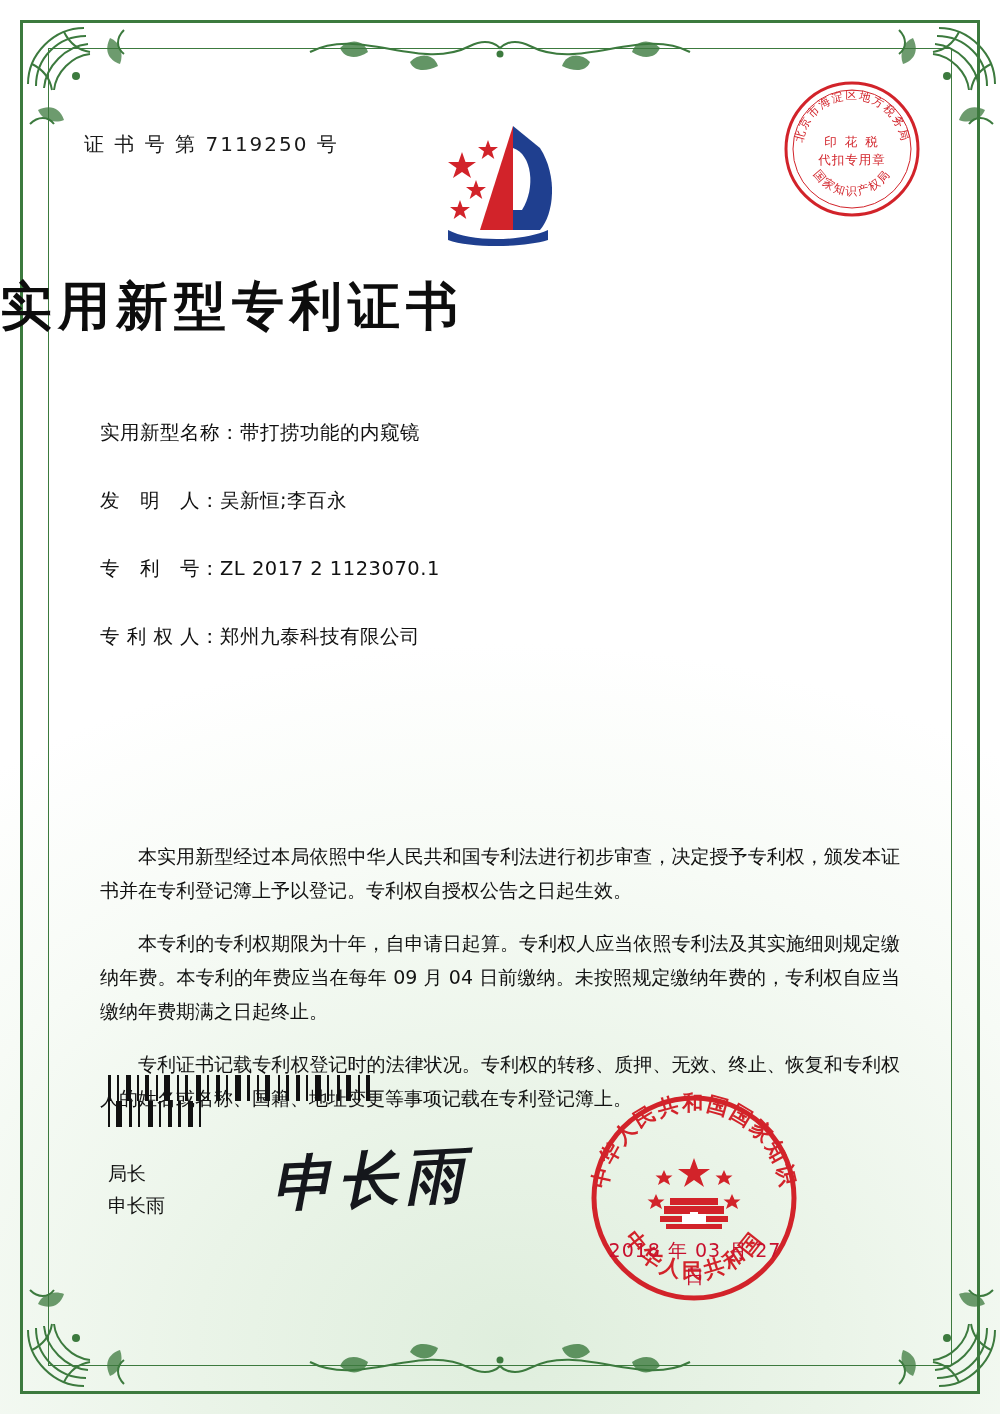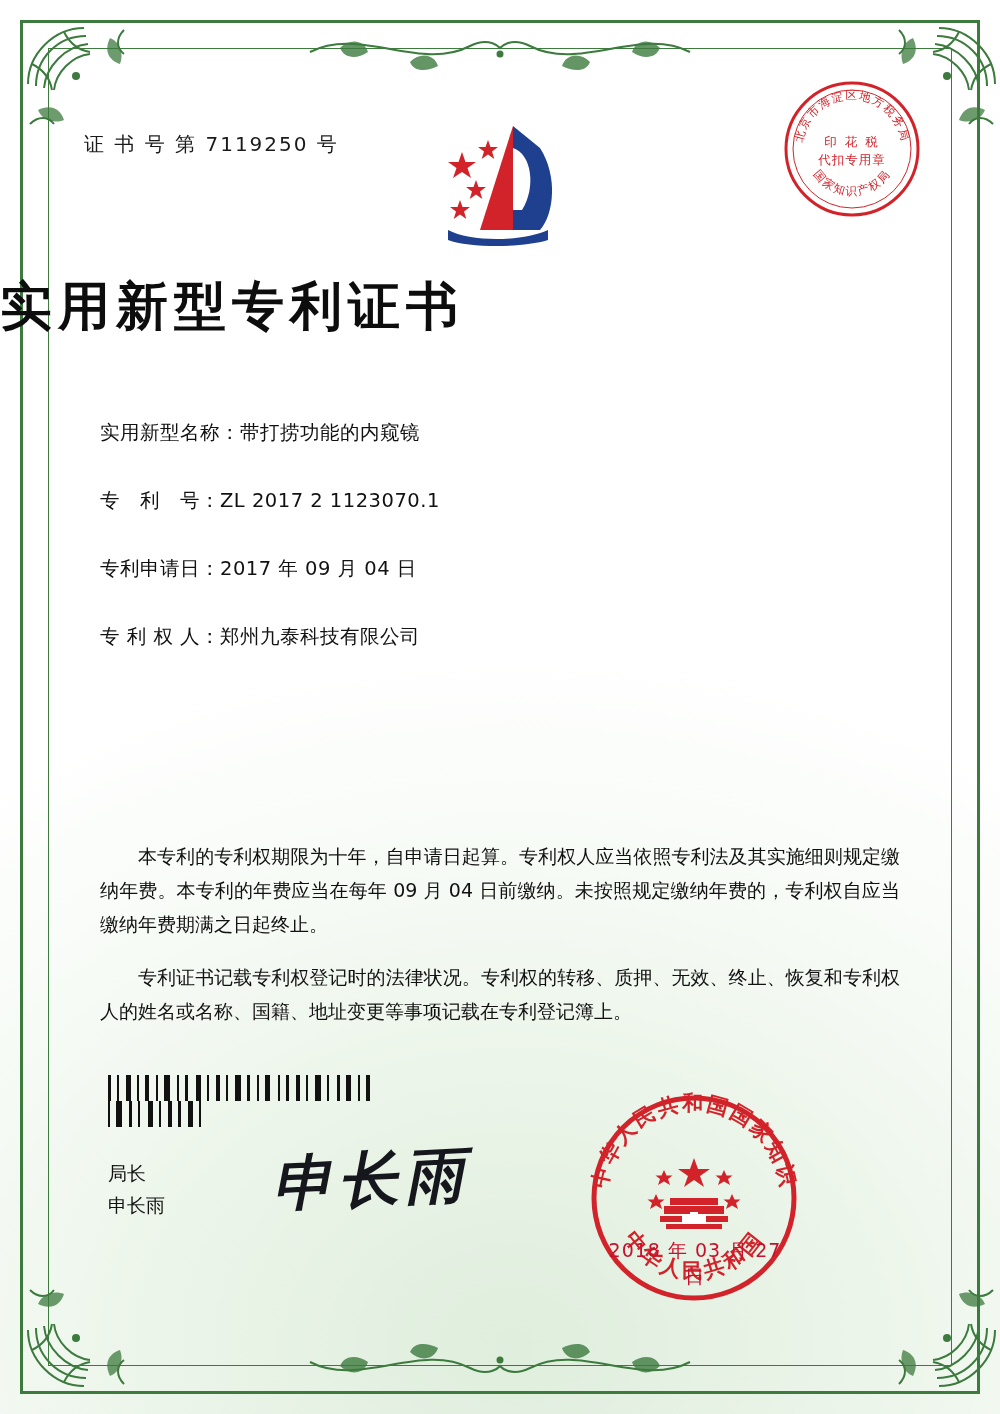--- a/index.html
+++ b/index.html
@@ -323,31 +323,32 @@
     <text x="71" y="86" text-anchor="middle" font-family="DejaVu Sans, sans-serif" font-size="12.5" fill="#d2232a" letter-spacing="1">代扣专用章</text>
   </svg>
 
   <div class="title">实用新型专利证书</div>
 
   <div class="fields">
     <div class="field">
       <span class="lbl">实用新型名称：</span><span class="val">带打捞功能的内窥镜</span>
     </div>
     <div class="field">
-      <span class="lbl">专　利　号：</span><span class="val">ZL 2017 2 1123070.1</span>
+      <span class="lbl">发　明　人：</span><span class="val">吴新恒;李百永</span>
     </div>
     <div class="field">
-      <span class="lbl">专利申请日：</span><span class="val">2017 年 09 月 04 日</span>
+      <span class="lbl">专　利　号：</span><span class="val">ZL 2017 2 1123070.1</span>
     </div>
     <div class="field">
       <span class="lbl">专 利 权 人：</span><span class="val">郑州九泰科技有限公司</span>
     </div>
   </div>
 
   <div class="paras">
+    <p class="para">本实用新型经过本局依照中华人民共和国专利法进行初步审查，决定授予专利权，颁发本证书并在专利登记簿上予以登记。专利权自授权公告之日起生效。</p>
     <p class="para">本专利的专利权期限为十年，自申请日起算。专利权人应当依照专利法及其实施细则规定缴纳年费。本专利的年费应当在每年 09 月 04 日前缴纳。未按照规定缴纳年费的，专利权自应当缴纳年费期满之日起终止。</p>
     <p class="para">专利证书记载专利权登记时的法律状况。专利权的转移、质押、无效、终止、恢复和专利权人的姓名或名称、国籍、地址变更等事项记载在专利登记簿上。</p>
   </div>
 
   <div class="barcode">
     <span style="width:3px"></span><span style="width:2px;background:transparent"></span>
     <span style="width:2px"></span><span style="width:3px;background:transparent"></span>
     <span style="width:5px"></span><span style="width:2px;background:transparent"></span>
     <span style="width:2px"></span><span style="width:2px;background:transparent"></span>
     <span style="width:4px"></span><span style="width:3px;background:transparent"></span>

